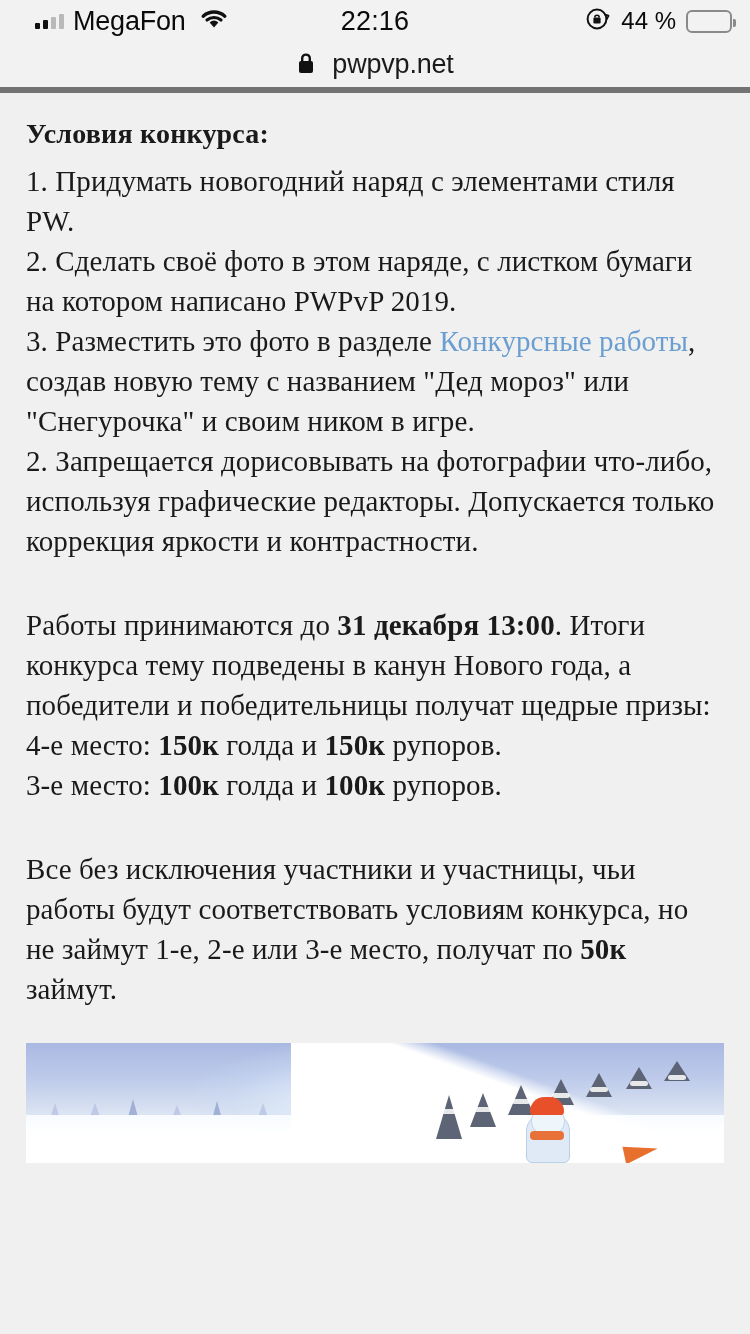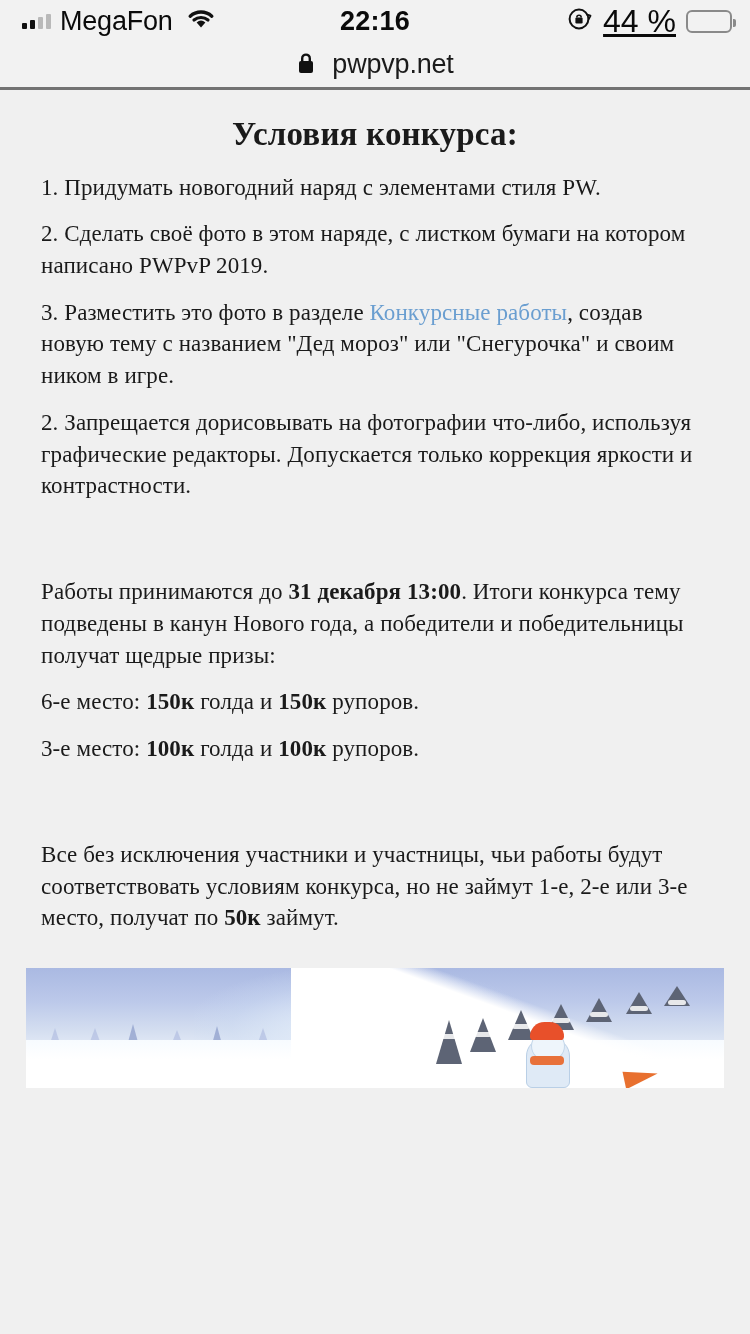--- a/index.html
+++ b/index.html
@@ -21,21 +21,21 @@
     height: 42px;
     background: #f2f2f2;
     display: flex;
     align-items: center;
     font-family: "Liberation Sans", sans-serif;
     color: #0a0a0a;
   }
   .status-left {
     display: flex;
     align-items: center;
-    padding-left: 22px;
+    padding-left: 35px;
     gap: 9px;
   }
   .signal-bars {
     display: flex;
     align-items: flex-end;
     gap: 3px;
     height: 15px;
   }
   .signal-bars i {
     display: block;
@@ -52,34 +52,33 @@
     letter-spacing: -0.2px;
     font-weight: 400;
   }
   .wifi-icon { margin-left: 4px; display: block; }
 
   .status-center {
     position: absolute;
     left: 0; right: 0;
     text-align: center;
     font-size: 27px;
-    font-weight: 700;
+    font-weight: 400;
     letter-spacing: 0.2px;
   }
   .status-right {
     position: absolute;
     right: 18px;
     display: flex;
     align-items: center;
     gap: 10px;
   }
   .battery-pct {
-    font-size: 32px;
+    font-size: 24px;
     font-weight: 400;
-    text-decoration: underline;
   }
   .battery {
     position: relative;
     width: 46px;
     height: 23px;
     border: 2px solid #8a8a8a;
     border-radius: 6px;
     box-sizing: border-box;
     padding: 2px;
   }
@@ -97,50 +96,49 @@
     height: 100%;
     width: 44%;
     background: #111;
     border-radius: 2px;
   }
 
   
   .url-bar {
     height: 45px;
     background: #f2f2f2;
-    border-bottom: 3px solid #737373;
+    border-bottom: 6px solid #737373;
     display: flex;
     align-items: center;
     justify-content: center;
     gap: 16px;
     font-family: "Liberation Sans", sans-serif;
   }
   .url-text {
     font-size: 27px;
     color: #1b1b1b;
     letter-spacing: -0.2px;
   }
 
   
   .page {
     padding: 22px 26px 0 26px;
     color: #1a1a1a;
   }
   .heading {
-    font-size: 33px;
+    font-size: 28px;
     font-weight: bold;
     line-height: 1.35;
     margin: 0 0 8px 0;
     letter-spacing: 0.2px;
-    text-align: center;
   }
   .para {
-    font-size: 23px;
+    font-size: 29px;
     line-height: 1.38;
-    margin: 15px;
+    margin: 0;
     letter-spacing: 0.1px;
   }
   .spacer { height: 44px; }
   b, .b { font-weight: bold; }
   .link {
     color: #6a9ed0;
     text-decoration: none;
   }
 
   
@@ -306,21 +304,21 @@
 
   <div class="para"><span>3. Разместить это фото в разделе </span><a class="link" href="#">Конкурсные работы</a><span>, создав новую тему с названием "Дед мороз" или "Снегурочка" и своим ником в игре.</span></div>
 
   <div class="para">2. Запрещается дорисовывать на фотографии что-либо, используя графические редакторы. Допускается только коррекция яркости и контрастности.</div>
 
   <div class="spacer"></div>
 
   <div class="para"><span>Работы принимаются до </span><b>31 декабря 13:00</b><span>. Итоги конкурса тему подведены в канун Нового года, а победители и победительницы получат щедрые призы:</span></div>
 
 
-  <div class="para"><span>6-е место: </span><b>150к</b><span> голда и </span><b>150к</b><span> рупоров.</span></div>
+  <div class="para"><span>4-е место: </span><b>150к</b><span> голда и </span><b>150к</b><span> рупоров.</span></div>
 
   <div class="para"><span>3-е место: </span><b>100к</b><span> голда и </span><b>100к</b><span> рупоров.</span></div>
 
   <div class="spacer"></div>
 
   <div class="para"><span>Все без исключения участники и участницы, чьи работы будут соответствовать условиям конкурса, но не займут 1-е, 2-е или 3-е место, получат по </span><b>50к</b><span> займут.</span></div>
 </div>
 
 <div class="illustration-wrap">
   <div class="illustration">

